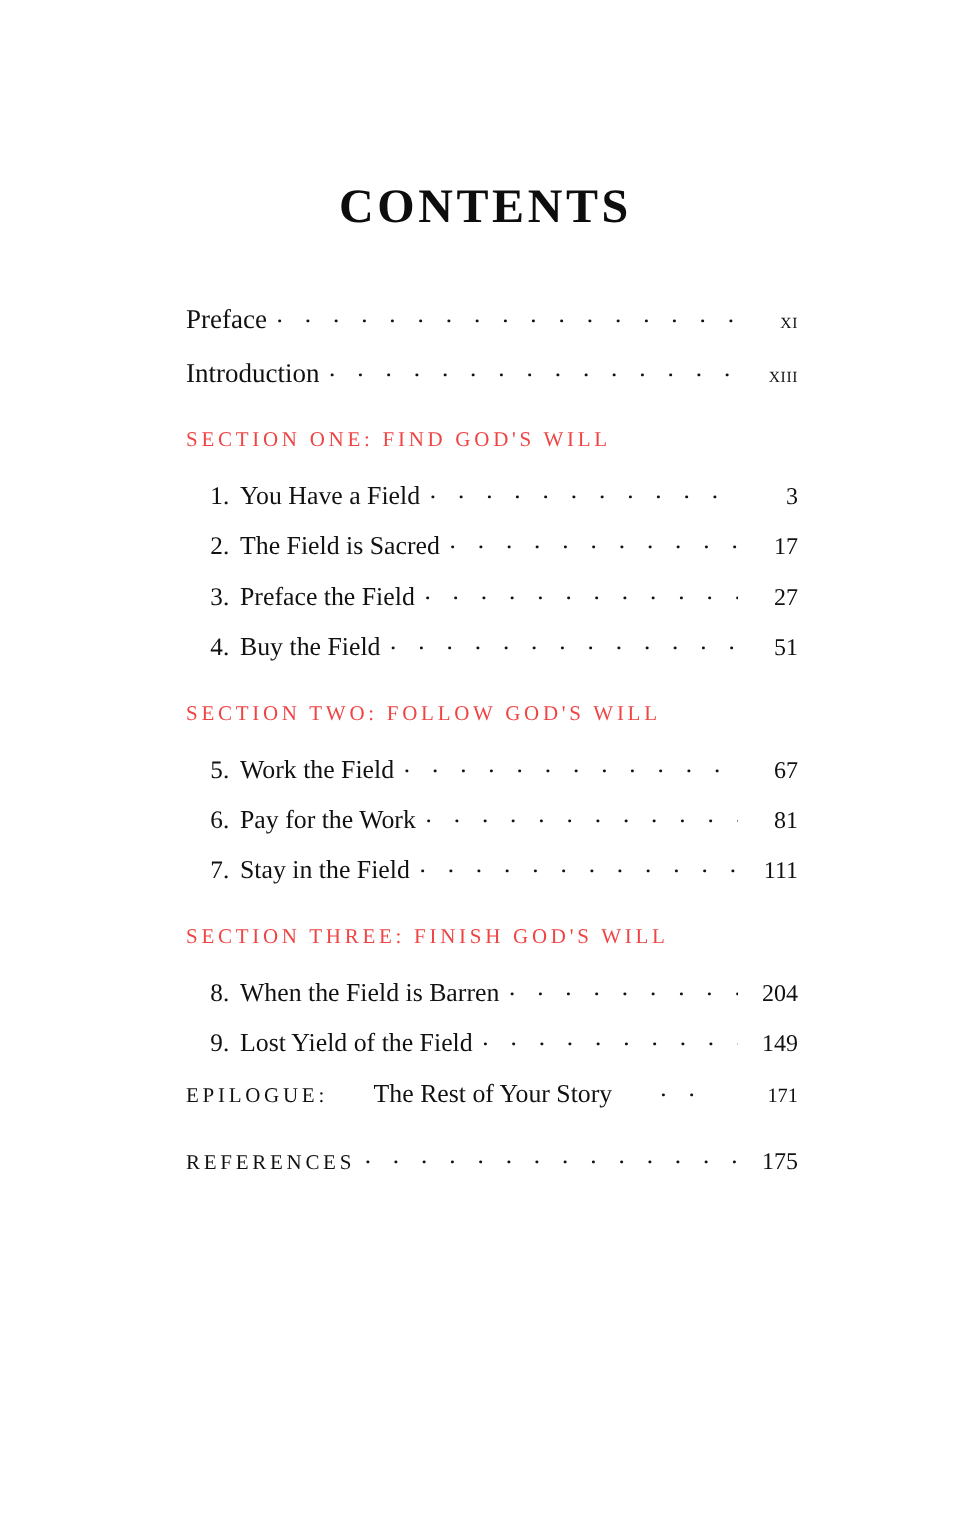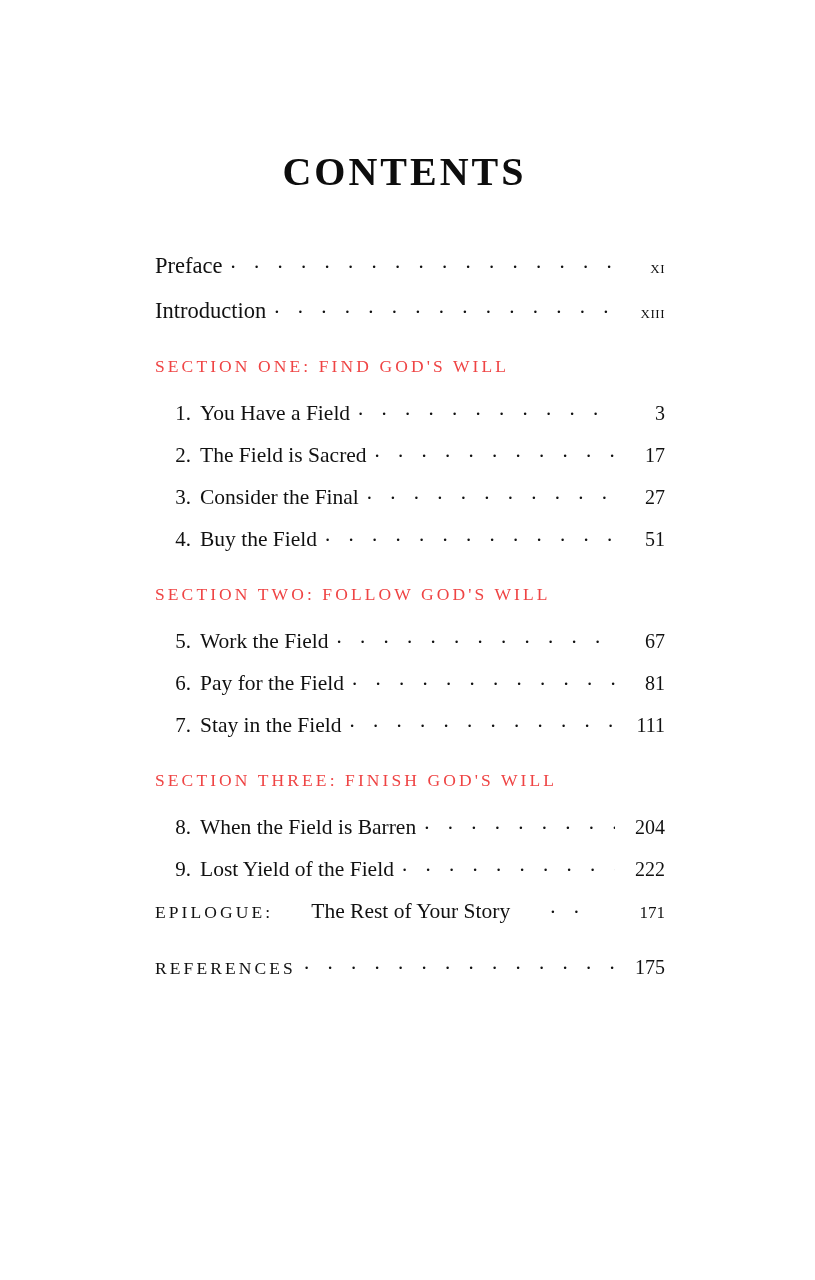--- a/index.html
+++ b/index.html
@@ -168,42 +168,42 @@
       <span class="page-no">3</span>
     </div>
     <div class="row chapter-row">
       <span class="num">2.</span>
       <span class="label">The Field is Sacred</span>
       <span class="leader"></span>
       <span class="page-no">17</span>
     </div>
     <div class="row chapter-row">
       <span class="num">3.</span>
-      <span class="label">Consider the Final</span>
+      <span class="label">Preface the Field</span>
       <span class="leader"></span>
       <span class="page-no">27</span>
     </div>
     <div class="row chapter-row">
       <span class="num">4.</span>
       <span class="label">Buy the Field</span>
       <span class="leader"></span>
       <span class="page-no">51</span>
     </div>
 
     <div class="section-head">SECTION TWO: FOLLOW GOD'S WILL</div>
 
     <div class="row chapter-row">
       <span class="num">5.</span>
       <span class="label">Work the Field</span>
       <span class="leader"></span>
       <span class="page-no">67</span>
     </div>
     <div class="row chapter-row">
       <span class="num">6.</span>
-      <span class="label">Pay for the Field</span>
+      <span class="label">Pay for the Work</span>
       <span class="leader"></span>
       <span class="page-no">81</span>
     </div>
     <div class="row chapter-row">
       <span class="num">7.</span>
       <span class="label">Stay in the Field</span>
       <span class="leader"></span>
       <span class="page-no">111</span>
     </div>
 
@@ -212,21 +212,21 @@
     <div class="row chapter-row">
       <span class="num">8.</span>
       <span class="label">When the Field is Barren</span>
       <span class="leader"></span>
       <span class="page-no">204</span>
     </div>
     <div class="row chapter-row">
       <span class="num">9.</span>
       <span class="label">Lost Yield of the Field</span>
       <span class="leader"></span>
-      <span class="page-no">222</span>
+      <span class="page-no">149</span>
     </div>
 
     <div class="row epilogue-row">
       <span class="ep-label">EPILOGUE:</span>
       <span class="ep-text">The Rest of Your Story</span>
       <span class="leader"></span>
       <span class="page-no">171</span>
     </div>
 
     <div class="row references-row">

